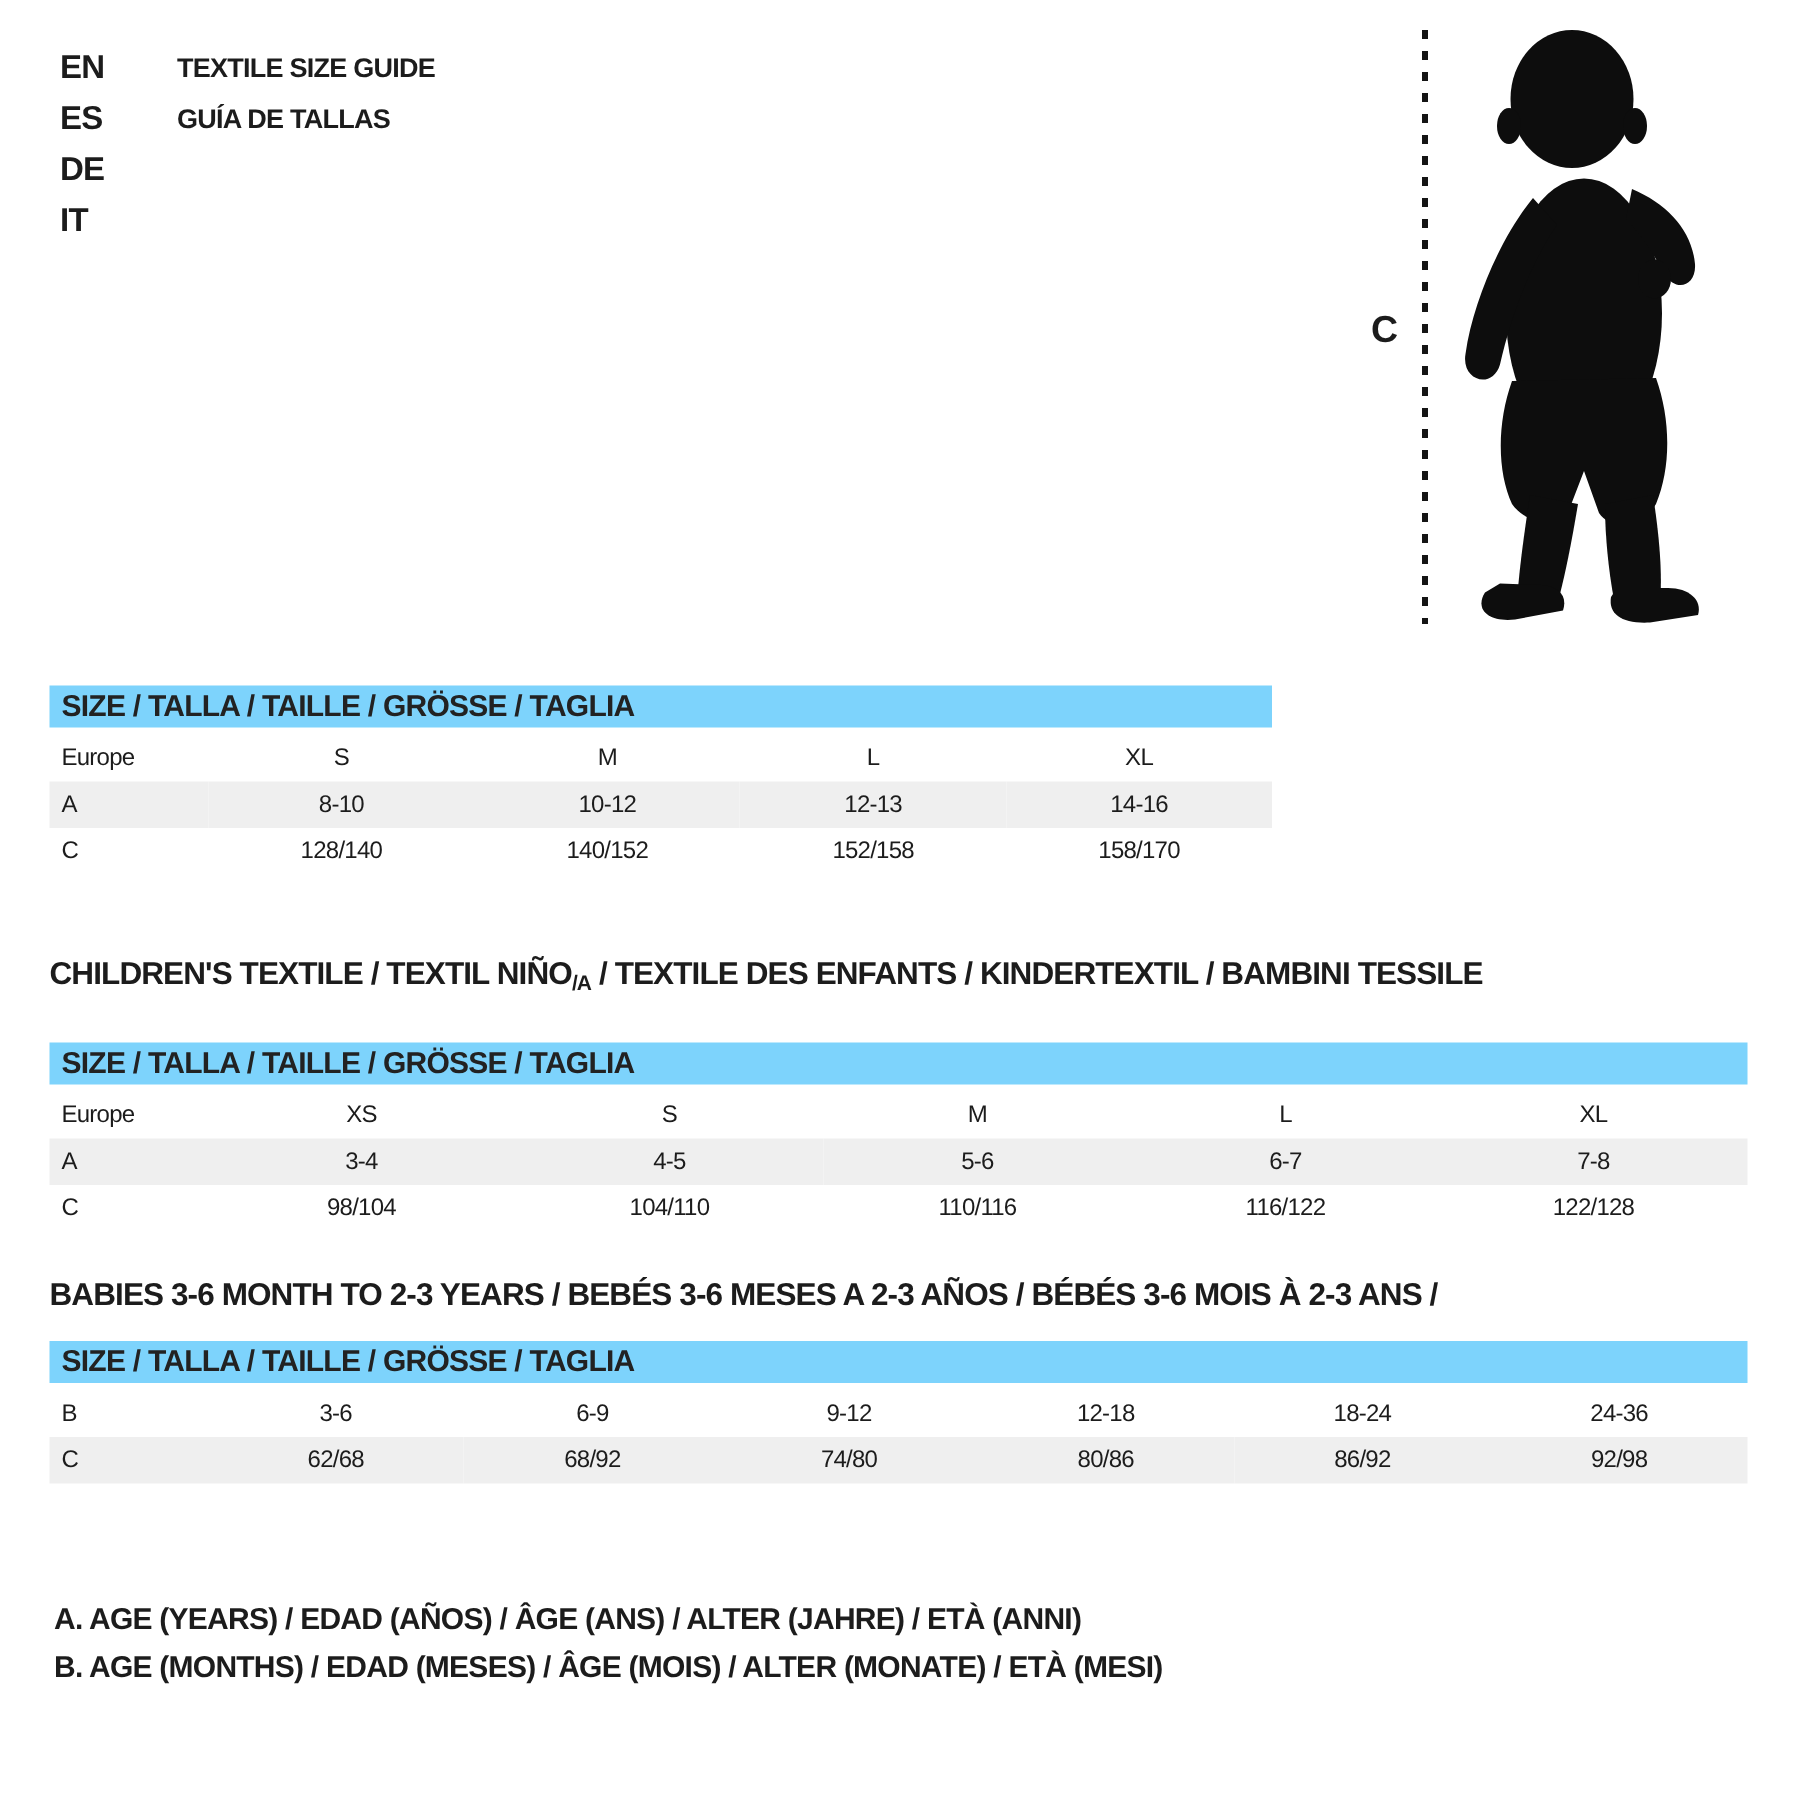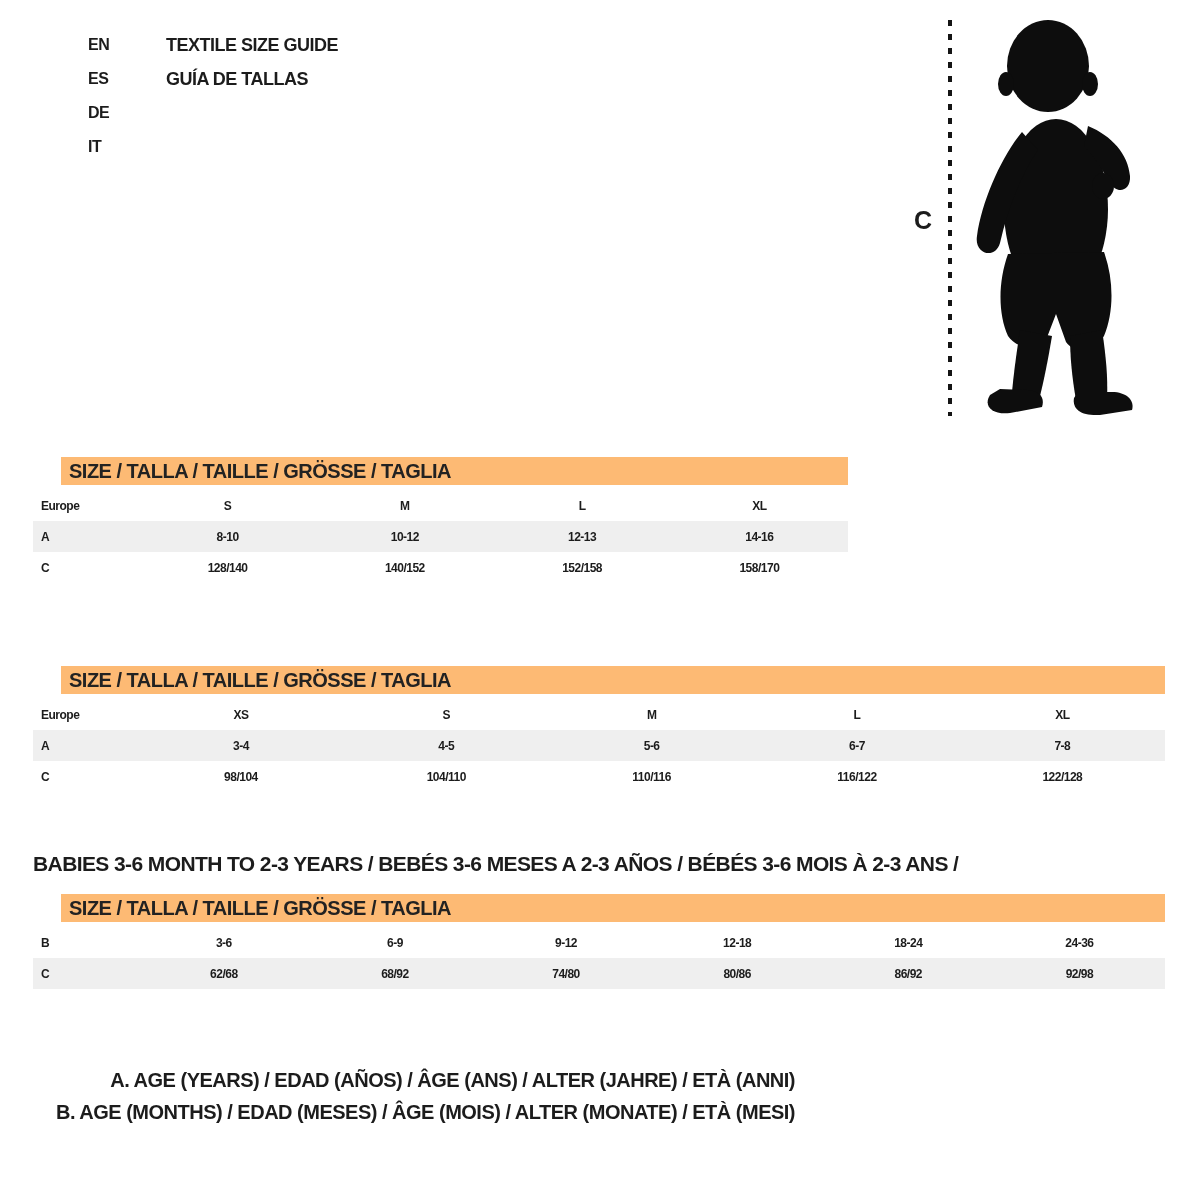--- a/index.html
+++ b/index.html
@@ -5,59 +5,59 @@
   html,body{margin:0;padding:0;}
   body{
     width:1200px;height:1200px;position:relative;overflow:hidden;
     background:#ffffff;color:#1c1c1c;
     font-family:"Liberation Sans", sans-serif;
     -webkit-font-smoothing:antialiased;
   }
   
   .lang-block{position:absolute;left:40px;top:28px;}
   .lang-row{display:flex;height:34px;align-items:center;}
-  .lang-code{width:78px;font-size:16px;font-weight:700;letter-spacing:-0.5px;margin-left:48px;}
+  .lang-code{width:78px;font-size:22px;font-weight:700;letter-spacing:-0.5px;}
   .lang-label{font-size:18px;font-weight:700;letter-spacing:-0.5px;}
   
   .figure-block{position:absolute;left:900px;top:0;width:300px;height:430px;}
   .measure-line{
     position:absolute;left:48px;top:20px;width:4px;height:396px;
     background:repeating-linear-gradient(to bottom,#141414 0 6px,transparent 6px 14px);
   }
   .measure-label{position:absolute;left:14px;top:206px;font-size:25px;font-weight:700;}
   .baby-svg{position:absolute;left:62px;top:14px;width:178px;height:404px;}
   
   .size-section{position:absolute;left:33px;}
   #sec-junior{top:432px;width:815px;}
   #sec-children{top:638px;width:1132px;}
   #sec-babies{top:846px;width:1132px;}
   .section-title{
     margin:0;font-size:21px;line-height:24px;font-weight:700;letter-spacing:-0.6px;
   }
   .section-title .title-sub{font-size:14px;vertical-align:-4px;}
   #sec-babies .section-title{line-height:35px;}
   .size-bar{
-    margin-top:25px;height:28px;line-height:28px;background:#fdba74;
-    padding-left:8px;font-size:20px;font-weight:700;letter-spacing:-0.5px;color:#222;margin-left:28px;
+    margin-top:25px;height:28px;line-height:28px;background:#7dd3fc;
+    padding-left:8px;font-size:20px;font-weight:700;letter-spacing:-0.5px;color:#222;
   }
   #sec-children .size-bar{margin-top:28px;}
   #sec-babies .size-bar{margin-top:13px;}
   table.size-table{
     width:100%;border-collapse:collapse;table-layout:fixed;margin-top:5px;
   }
   table.size-table td{
-    height:31px;font-size:12px;font-weight:700;letter-spacing:-0.5px;
+    height:31px;font-size:16px;font-weight:400;letter-spacing:-0.5px;
     text-align:center;padding:0;vertical-align:middle;
   }
   table.size-table td.lbl{text-align:left;padding-left:8px;}
   tr.striped td{background:#efefef;}
   col.label-col-wide{width:13%;}
   col.label-col{width:9.3%;}
   
-  .legend-block{position:absolute;left:56px;top:1064px;text-align:right;}
+  .legend-block{position:absolute;left:36px;top:1064px;}
   .legend-line{font-size:20px;font-weight:700;letter-spacing:-0.5px;line-height:32px;}
 </style>
 </head>
 <body>
 
 <div class="lang-block">
   <div class="lang-row">
     <span class="lang-code">EN</span>
     <span class="lang-label">TEXTILE SIZE GUIDE</span>
   </div>
@@ -124,20 +124,21 @@
         <td>128/140</td>
         <td>140/152</td>
         <td>152/158</td>
         <td>158/170</td>
       </tr>
     </tbody>
   </table>
 </section>
 
 <section class="size-section" id="sec-children">
+  <h2 class="section-title"><span>CHILDREN'S TEXTILE / TEXTIL NIÑO</span><span class="title-sub">/A</span><span> / TEXTILE DES ENFANTS / KINDERTEXTIL / BAMBINI TESSILE</span></h2>
   <div class="size-bar">SIZE / TALLA / TAILLE / GRÖSSE / TAGLIA</div>
   <table class="size-table">
     <colgroup>
         <col class="label-col">
         <col>
         <col>
         <col>
         <col>
         <col>
       </colgroup>

